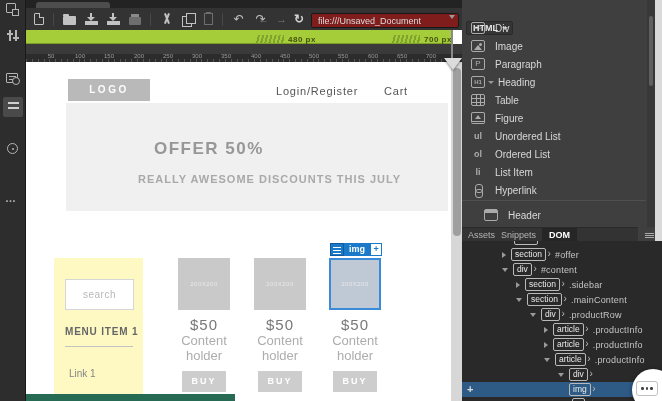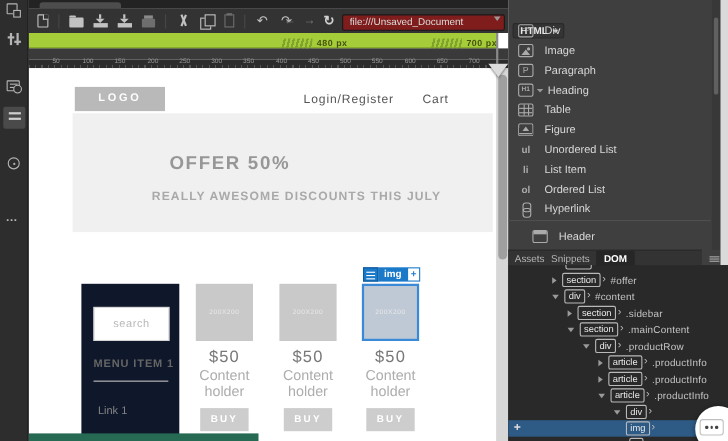--- a/index.html
+++ b/index.html
@@ -70,21 +70,21 @@
   .scrub-tri { position:absolute; left:444px; top:58px; width:0; height:0; border-left:9px solid transparent; border-right:9px solid transparent; border-top:12px solid #dcdcdc; z-index:6; filter:drop-shadow(0 1px 1px rgba(0,0,0,.5)); }
 
   
   .page { position:absolute; left:26px; top:62px; width:425px; height:339px; background:#fff; overflow:hidden; }
   .logo-box { position:absolute; left:42px; top:17px; width:82px; height:22px; background:#b9b9b9; color:#fdfdfd; font-size:10px; font-weight:bold; letter-spacing:2.5px; text-align:center; line-height:22px; }
   .hdr-link { position:absolute; top:23px; font-size:11px; color:#555; letter-spacing:.8px; }
   .hdr-login { left:250px; } .hdr-cart { left:358px; }
   .offer { position:absolute; left:40px; top:41px; width:382px; height:108px; background:#f0f0f0; }
   .offer-title { position:absolute; left:72px; top:36px; font-size:17px; font-weight:bold; color:#979797; letter-spacing:1.5px;margin-left:16px; }
   .offer-sub { position:absolute; left:72px; top:70px; font-size:11px; font-weight:bold; color:#a9a9a9; letter-spacing:1px; }
-  .side { position:absolute; left:48px; top:196px; width:89px; height:143px; background:#0f172a; }
+  .side { position:absolute; left:28px; top:196px; width:89px; height:143px; background:#fef9c3; }
   .side-search { position:absolute; left:11px; top:21px; width:69px; height:31px; border:1px solid #d6d6d6; background:#fff; font-size:10px; color:#b8b8b8; text-align:center; letter-spacing:.5px; font-family:"Liberation Sans", sans-serif; }
   .side-search::placeholder { color:#b8b8b8; }
   .side-menu { position:absolute; left:11px; top:68px; font-size:10px; font-weight:bold; color:#666; letter-spacing:.8px; }
   .side-hr { position:absolute; left:11px; top:88px; width:68px; border-top:1px solid #c3c3c3; }
   .side-link { position:absolute; left:15px; top:110px; font-size:10px; color:#858585; }
   .product { position:absolute; top:196px; width:52px; text-align:center; }
   .p1 { left:152px; } .p2 { left:228px; } .p3 { left:303px; }
   .p-img { width:52px; height:52px; background:#c9c9c9; display:flex; align-items:center; justify-content:center; font-size:6px; color:#e9e9e9; letter-spacing:.5px; }
   .p3 .p-img { border:2px solid #3a8ad8; background:#bfc9d6; }
   .p-price { margin-top:6px; font-size:15px; color:#787878; letter-spacing:1px; }
@@ -311,26 +311,26 @@
       </div>
       <div class="ins-row">
         <span class="ii ii-figure"></span>
         <span class="ins-label">Figure</span>
       </div>
       <div class="ins-row">
         <span class="ii ii-glyph">ul</span>
         <span class="ins-label">Unordered List</span>
       </div>
       <div class="ins-row">
+        <span class="ii ii-glyph">ol</span>
+        <span class="ins-label">Ordered List</span>
+      </div>
+      <div class="ins-row">
         <span class="ii ii-glyph">li</span>
         <span class="ins-label">List Item</span>
-      </div>
-      <div class="ins-row">
-        <span class="ii ii-glyph">ol</span>
-        <span class="ins-label">Ordered List</span>
       </div>
       <div class="ins-row">
         <span class="ii ii-link"></span>
         <span class="ins-label">Hyperlink</span>
       </div>
     </div>
     <div class="ins-divider"></div>
     <div class="ins-footer-row">
       <span class="ii ii-header"></span>
       <span class="ins-label">Header</span>

